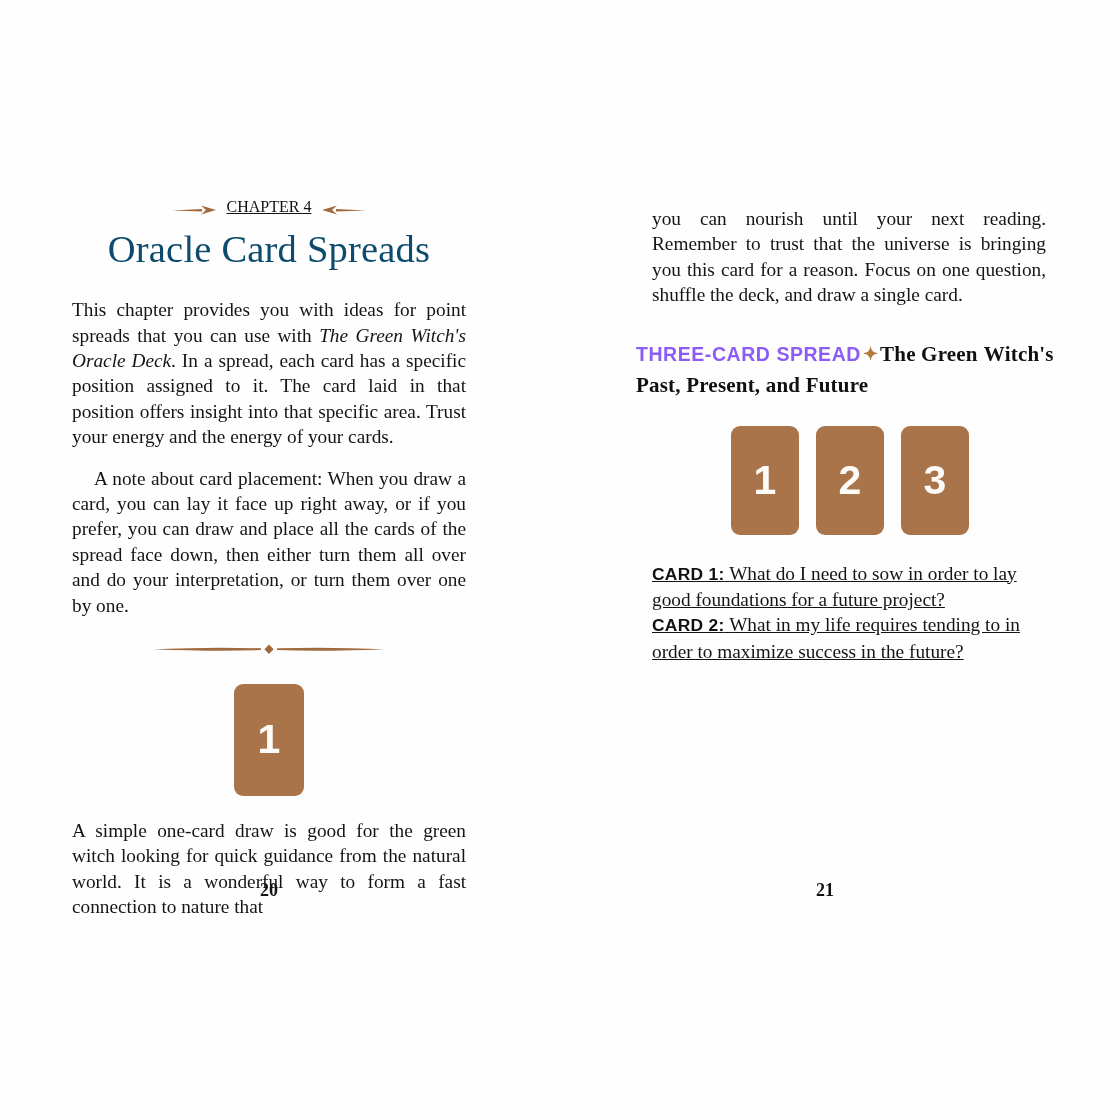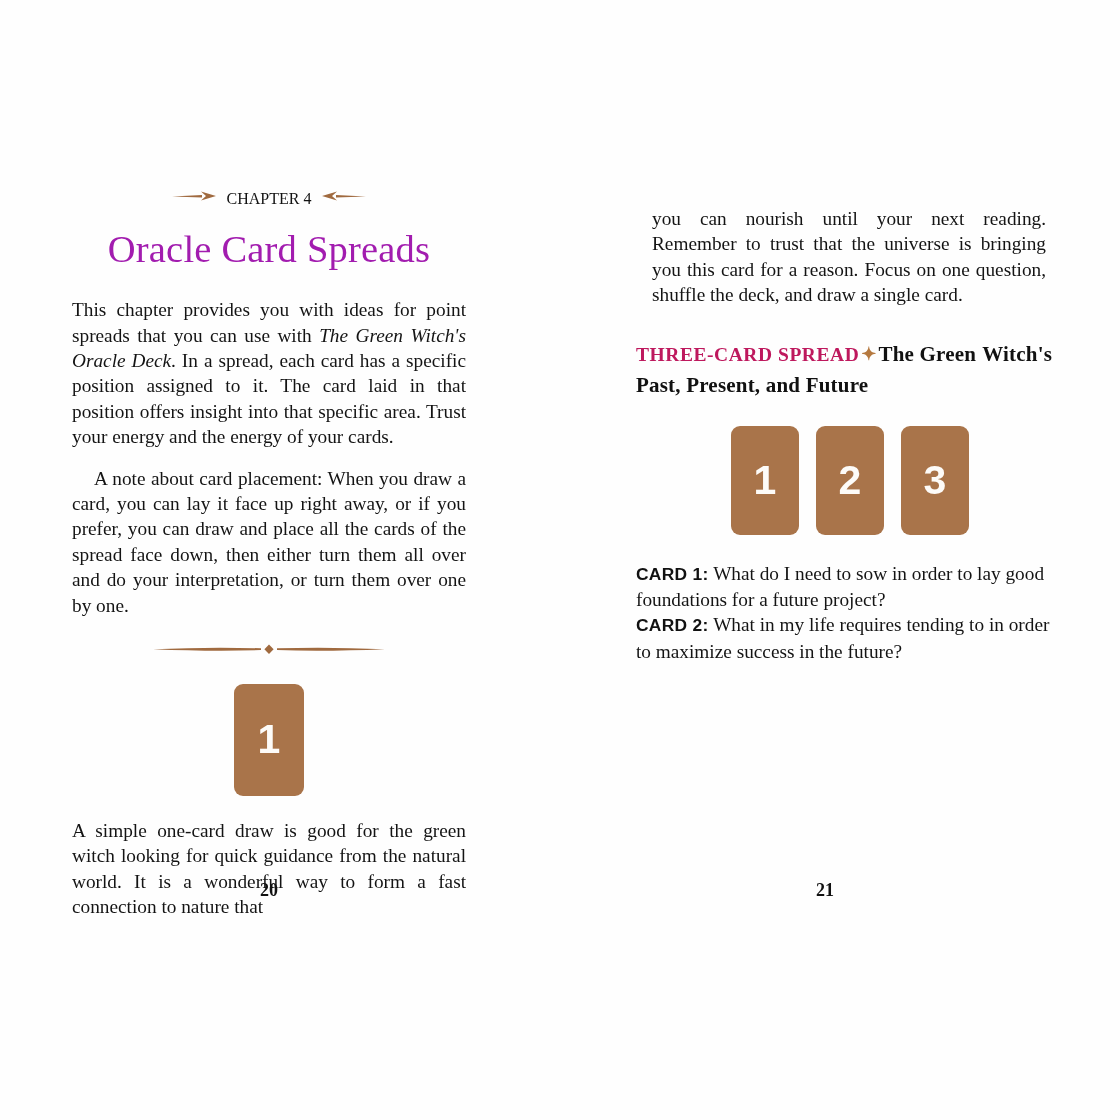--- a/index.html
+++ b/index.html
@@ -28,36 +28,37 @@
     position: absolute;
     top: 190px;
     width: 426px;
   }
   .page-left  { left: 56px; }
   .page-right { left: 636px; }
 
   
   .chapter-eyebrow {
     display: flex;
-    align-items: flex-start;
+    align-items: flex-end;
     justify-content: center;
     gap: 11px;
     margin: 0 0 6px 0;
     height: 26px;
+    text-decoration: underline;
   }
   .arrow-orn { display: block; }
 
   .chapter-title {
     margin: 12px 0 26px 0;
     text-align: center;
     font-family: "Liberation Serif", serif;
     font-size: 38.5px;
     font-weight: normal;
     letter-spacing: 0.2px;
-    color: #a21caf;
+    color: #0c4a6e;
     line-height: 1.12;
   }
 
   
   p.body {
     margin: 16px;
     font-size: 19.3px;
     line-height: 25.4px;
     text-align: justify;
     text-justify: inter-word;
@@ -77,25 +78,25 @@
   }
 
   
   .spread-heading {
     margin: 0 0 12px 0;
     font-size: 24.5px;
     line-height: 29px;
     color: #111111;
   }
   .spread-heading .kicker {
-    font-family: Liberation Serif, serif;
+    font-family: Liberation Sans, sans-serif;
     font-weight: bold;
     font-size: 19.5px;
     letter-spacing: 0.55px;
-    color: #be185d;
+    color: #8b5cf6;
   }
   .spread-heading .sparkle {
     color: #b5793f;
     font-size: 18px;
     padding: 0 2px;
     vertical-align: 1px;
   }
   .spread-heading .display {
     font-family: "Liberation Serif", serif;
     font-size: 21px;
@@ -125,25 +126,26 @@
   .oracle-card .num {
     font-family: "Liberation Sans", sans-serif;
     font-weight: bold;
     color: #fdfbf8;
     font-size: 41px;
     line-height: 1;
   }
 
   
   .question-list {
-    margin: 0;
+    margin: 16px;
     font-size: 19.3px;
     line-height: 25.4px;
     color: #141414;
     text-align: left;
+    text-decoration: underline;
   }
   .question-list .q-label {
     font-family: "Liberation Sans", sans-serif;
     font-weight: bold;
     font-size: 17.4px;
     letter-spacing: 0.3px;
     color: #111111;
   }
 
   

